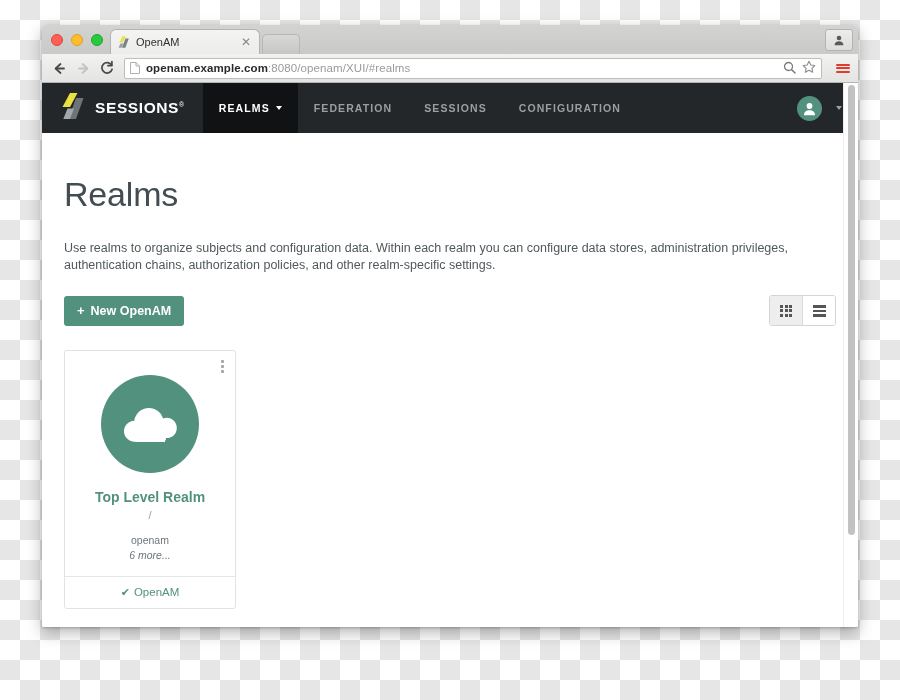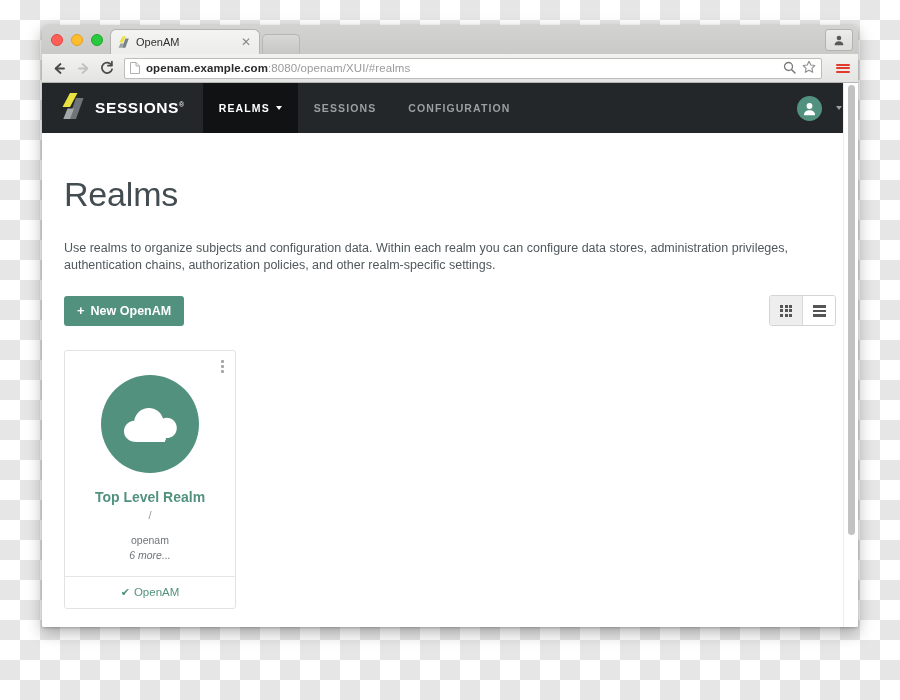--- a/index.html
+++ b/index.html
@@ -428,20 +428,23 @@
             <polygon points="16,6 23.5,6 16,27 8.5,27" fill="#6f7478"></polygon>
             <polygon points="7.5,16.5 14,16.5 10,27 3.3,27" fill="#a3a8ab"></polygon>
           </svg>
         </span>
         <span class="fr-wordmark"><span>SESSIONS</span><sup>®</sup></span>
       </div>
 
       <div class="fr-navitem active">
         <span>REALMS</span>
         <span class="caret"></span>
+      </div>
+      <div class="fr-navitem">
+        <span>FEDERATION</span>
       </div>
       <div class="fr-navitem">
         <span>SESSIONS</span>
       </div>
       <div class="fr-navitem">
         <span>CONFIGURATION</span>
       </div>
 
       <div class="fr-right">
         <span class="avatar">

